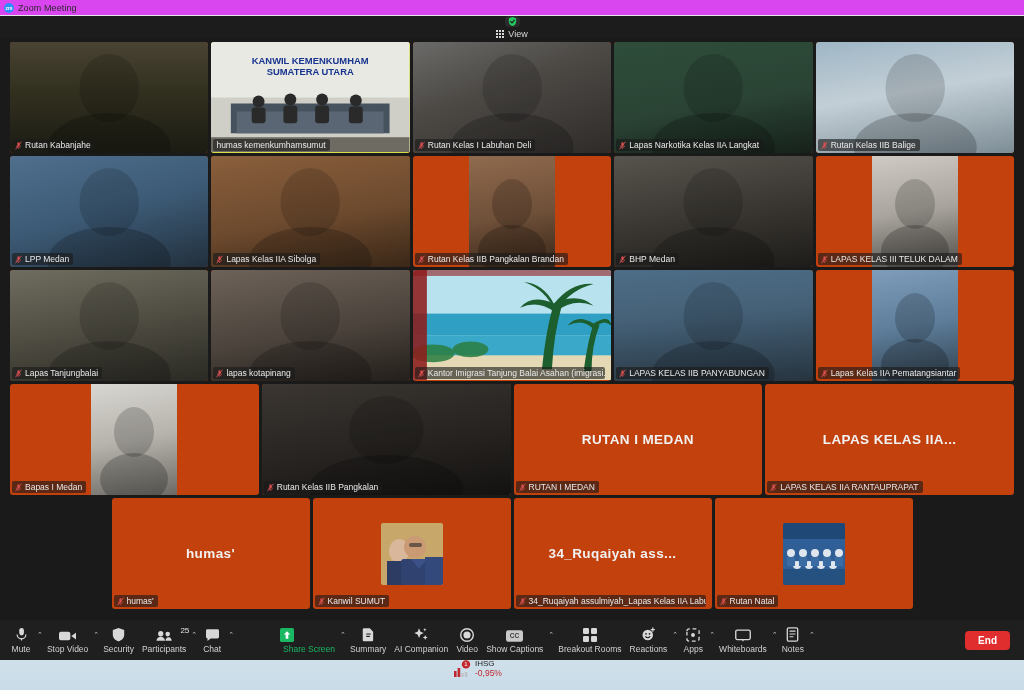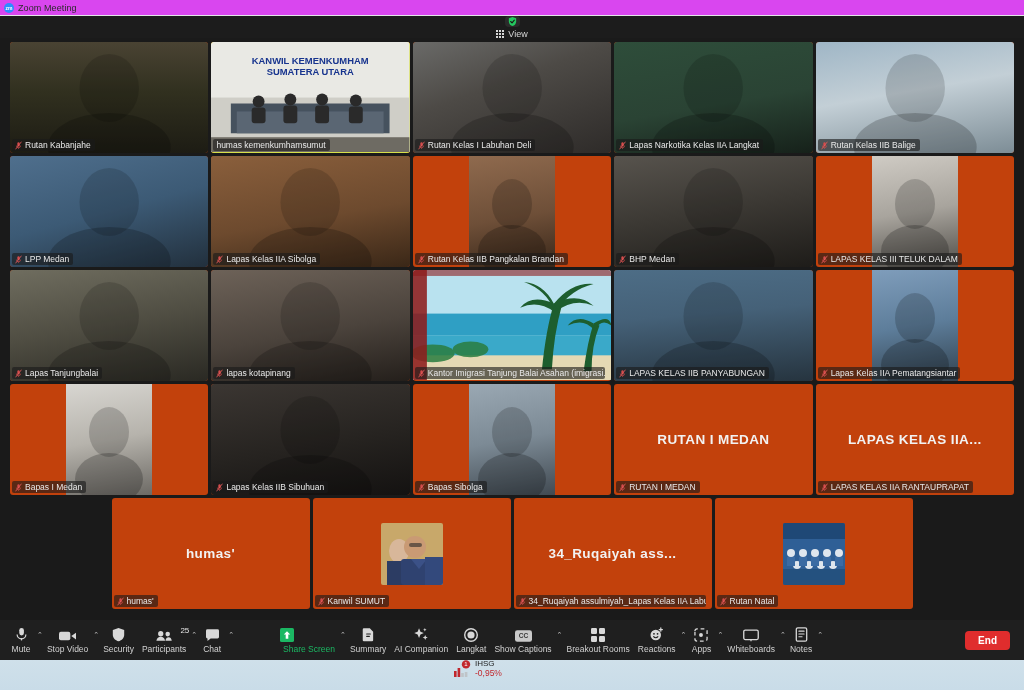--- a/index.html
+++ b/index.html
@@ -508,37 +508,21 @@
             <ellipse cx="100" cy="46" rx="30" ry="34" fill="#000" opacity=".15"></ellipse>
             <ellipse cx="100" cy="105" rx="62" ry="34" fill="#000" opacity=".2"></ellipse>
           </svg></div>
           <div class="namebar">
          <svg class="mic-mute" viewBox="0 0 12 14">
               <rect x="4" y="1.5" width="4" height="7" rx="2" fill="#d34b4b"></rect>
               <path d="M2.4 7.2a3.6 3.6 0 0 0 7.2 0" stroke="#d34b4b" stroke-width="1.2" fill="none"></path>
               <line x1="6" y1="10.6" x2="6" y2="12.6" stroke="#d34b4b" stroke-width="1.2"></line>
               <line x1="1.3" y1="13" x2="10.7" y2="1" stroke="#e85c5c" stroke-width="1.4" stroke-linecap="round"></line>
             </svg>
-         <span>Lapas Kelas IIB Sibuhuan</span>
-       </div>
-        </div>
-        <div class="tile">
-          <div class="inner" style="width:86px;background:linear-gradient(170deg,#9aa8b3 0%,#7c8a95 50%,#414a52 100%);">
-          <svg viewBox="0 0 86 111" width="86" height="111" preserveAspectRatio="none">
-            <ellipse cx="43" cy="48" rx="20" ry="25" fill="#000" opacity=".18"></ellipse>
-            <ellipse cx="43" cy="95" rx="34" ry="26" fill="#000" opacity=".22"></ellipse>
-          </svg></div>
-          <div class="namebar">
-         <svg class="mic-mute" viewBox="0 0 12 14">
-              <rect x="4" y="1.5" width="4" height="7" rx="2" fill="#d34b4b"></rect>
-              <path d="M2.4 7.2a3.6 3.6 0 0 0 7.2 0" stroke="#d34b4b" stroke-width="1.2" fill="none"></path>
-              <line x1="6" y1="10.6" x2="6" y2="12.6" stroke="#d34b4b" stroke-width="1.2"></line>
-              <line x1="1.3" y1="13" x2="10.7" y2="1" stroke="#e85c5c" stroke-width="1.4" stroke-linecap="round"></line>
-            </svg>
-         <span>Bapas Sibolga</span>
+         <span>Rutan Kelas IIB Pangkalan</span>
        </div>
         </div>
         <div class="tile">
           <div class="bigname">RUTAN I MEDAN</div>
           <div class="namebar">
          <svg class="mic-mute" viewBox="0 0 12 14">
               <rect x="4" y="1.5" width="4" height="7" rx="2" fill="#d34b4b"></rect>
               <path d="M2.4 7.2a3.6 3.6 0 0 0 7.2 0" stroke="#d34b4b" stroke-width="1.2" fill="none"></path>
               <line x1="6" y1="10.6" x2="6" y2="12.6" stroke="#d34b4b" stroke-width="1.2"></line>
               <line x1="1.3" y1="13" x2="10.7" y2="1" stroke="#e85c5c" stroke-width="1.4" stroke-linecap="round"></line>
@@ -740,21 +724,21 @@
         </div>
       </div>
       <div class="tb-group">
         <div class="tb-item">
           <span class="ico">
             <svg width="14" height="14" viewBox="0 0 14 14">
               <circle cx="7" cy="7" r="6.3" fill="none" stroke="#d8d8d8" stroke-width="1.4"></circle>
               <circle cx="7" cy="7" r="3.6" fill="#d8d8d8"></circle>
             </svg>
           </span>
-          <span class="tb-label">Langkat</span>
+          <span class="tb-label">Video</span>
         </div>
       </div>
       <div class="tb-group">
         <div class="tb-item">
           <span class="ico">
             <svg width="17" height="12" viewBox="0 0 18 12">
               <rect width="18" height="12" rx="2.4" fill="#c9c9c9"></rect>
               <text x="9" y="8.6" font-size="7" font-weight="bold" fill="#3a3a3a" text-anchor="middle" font-family="Liberation Sans">CC</text>
             </svg>
           </span>

